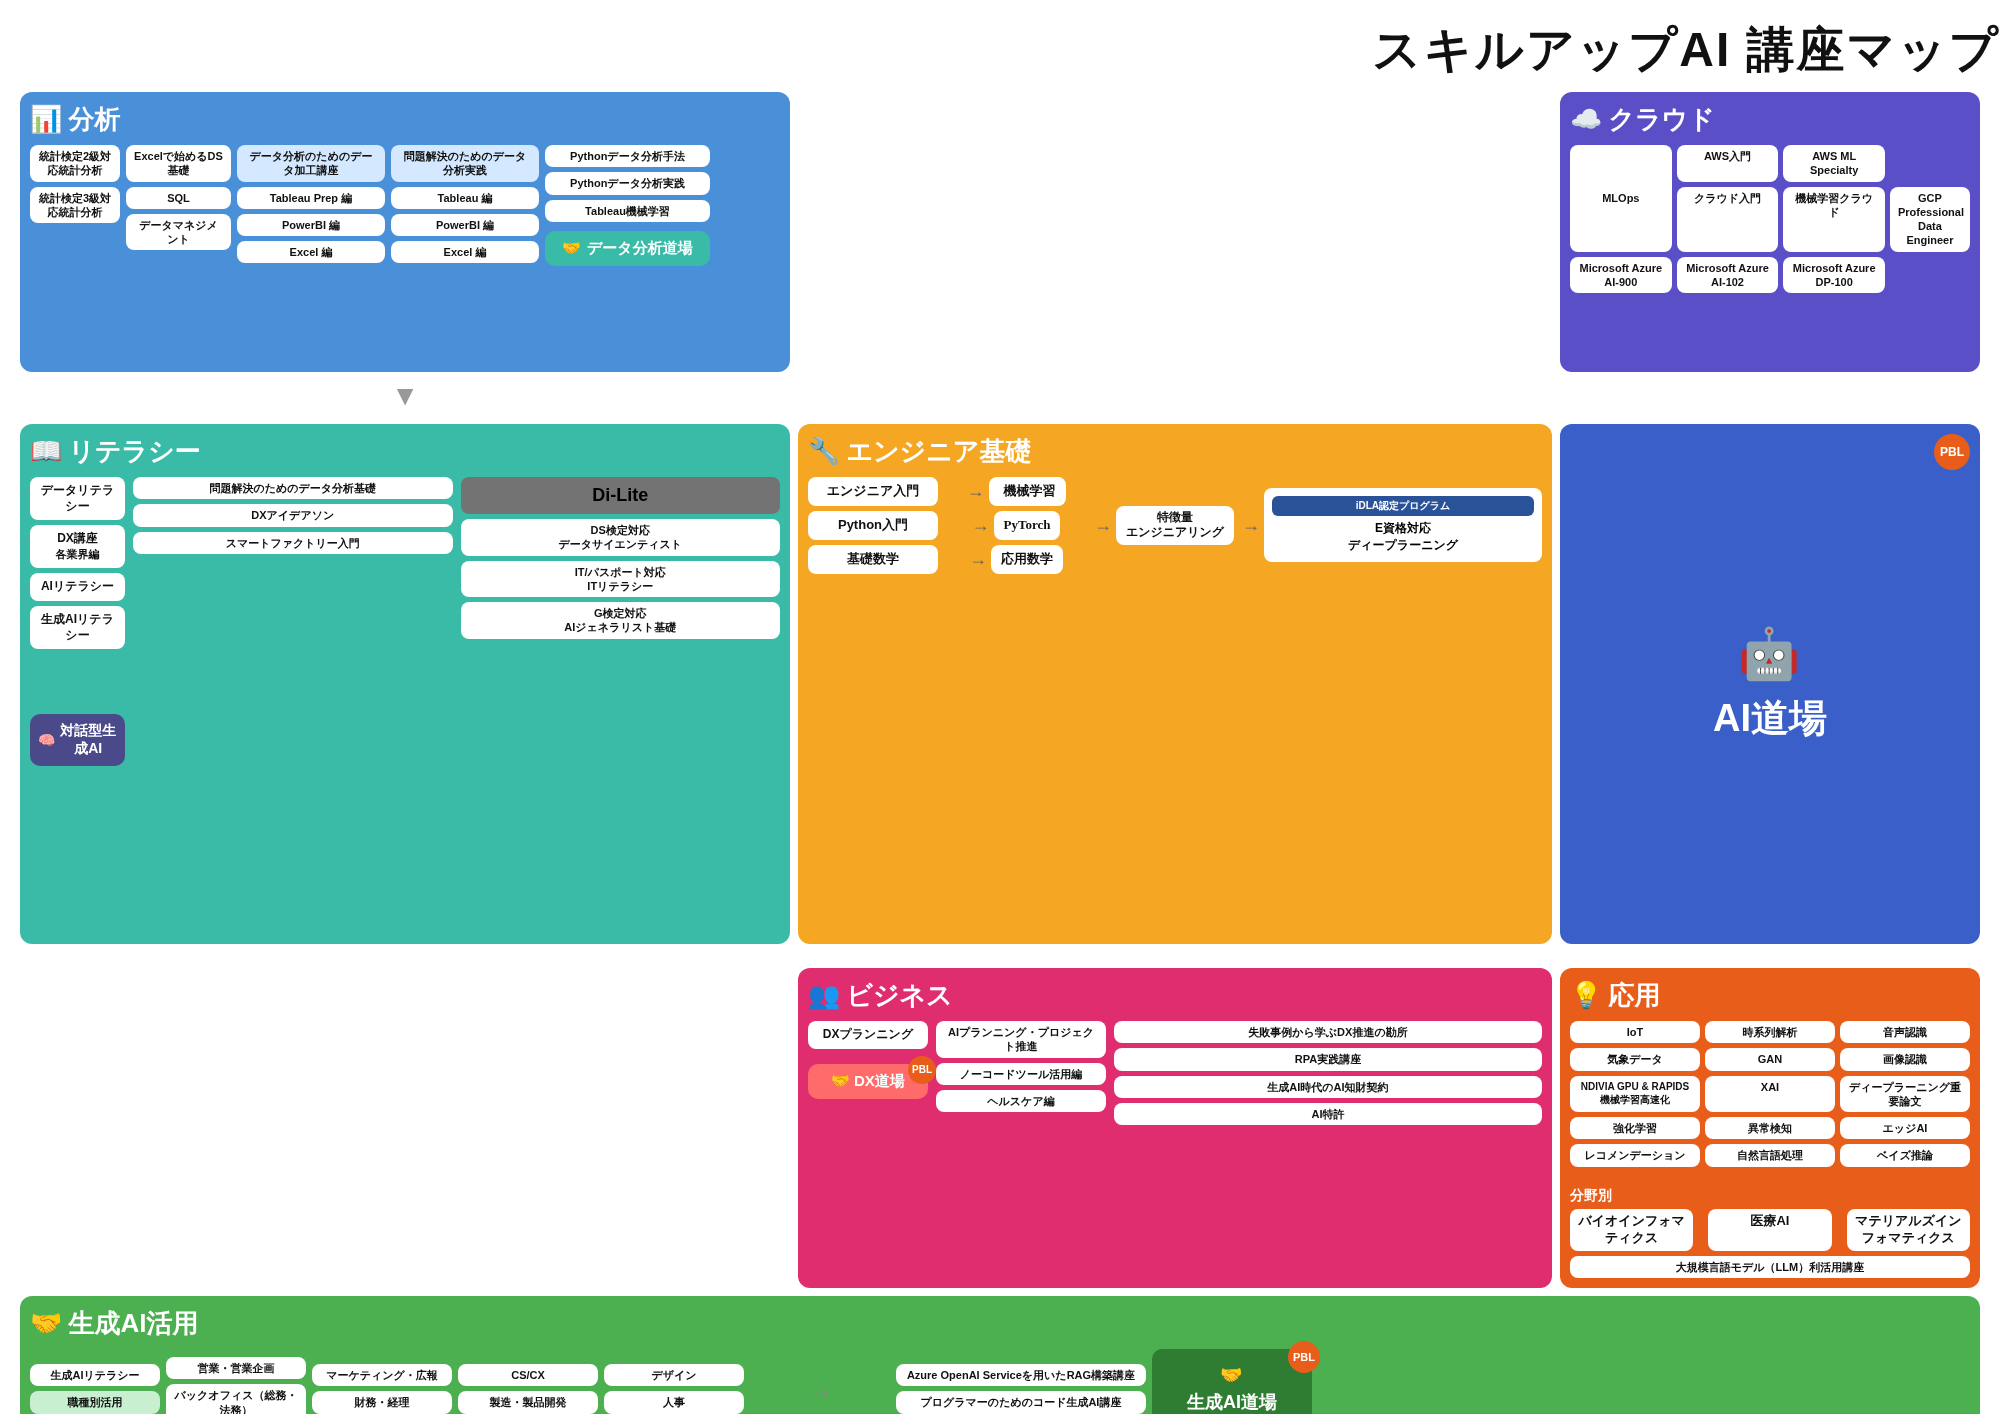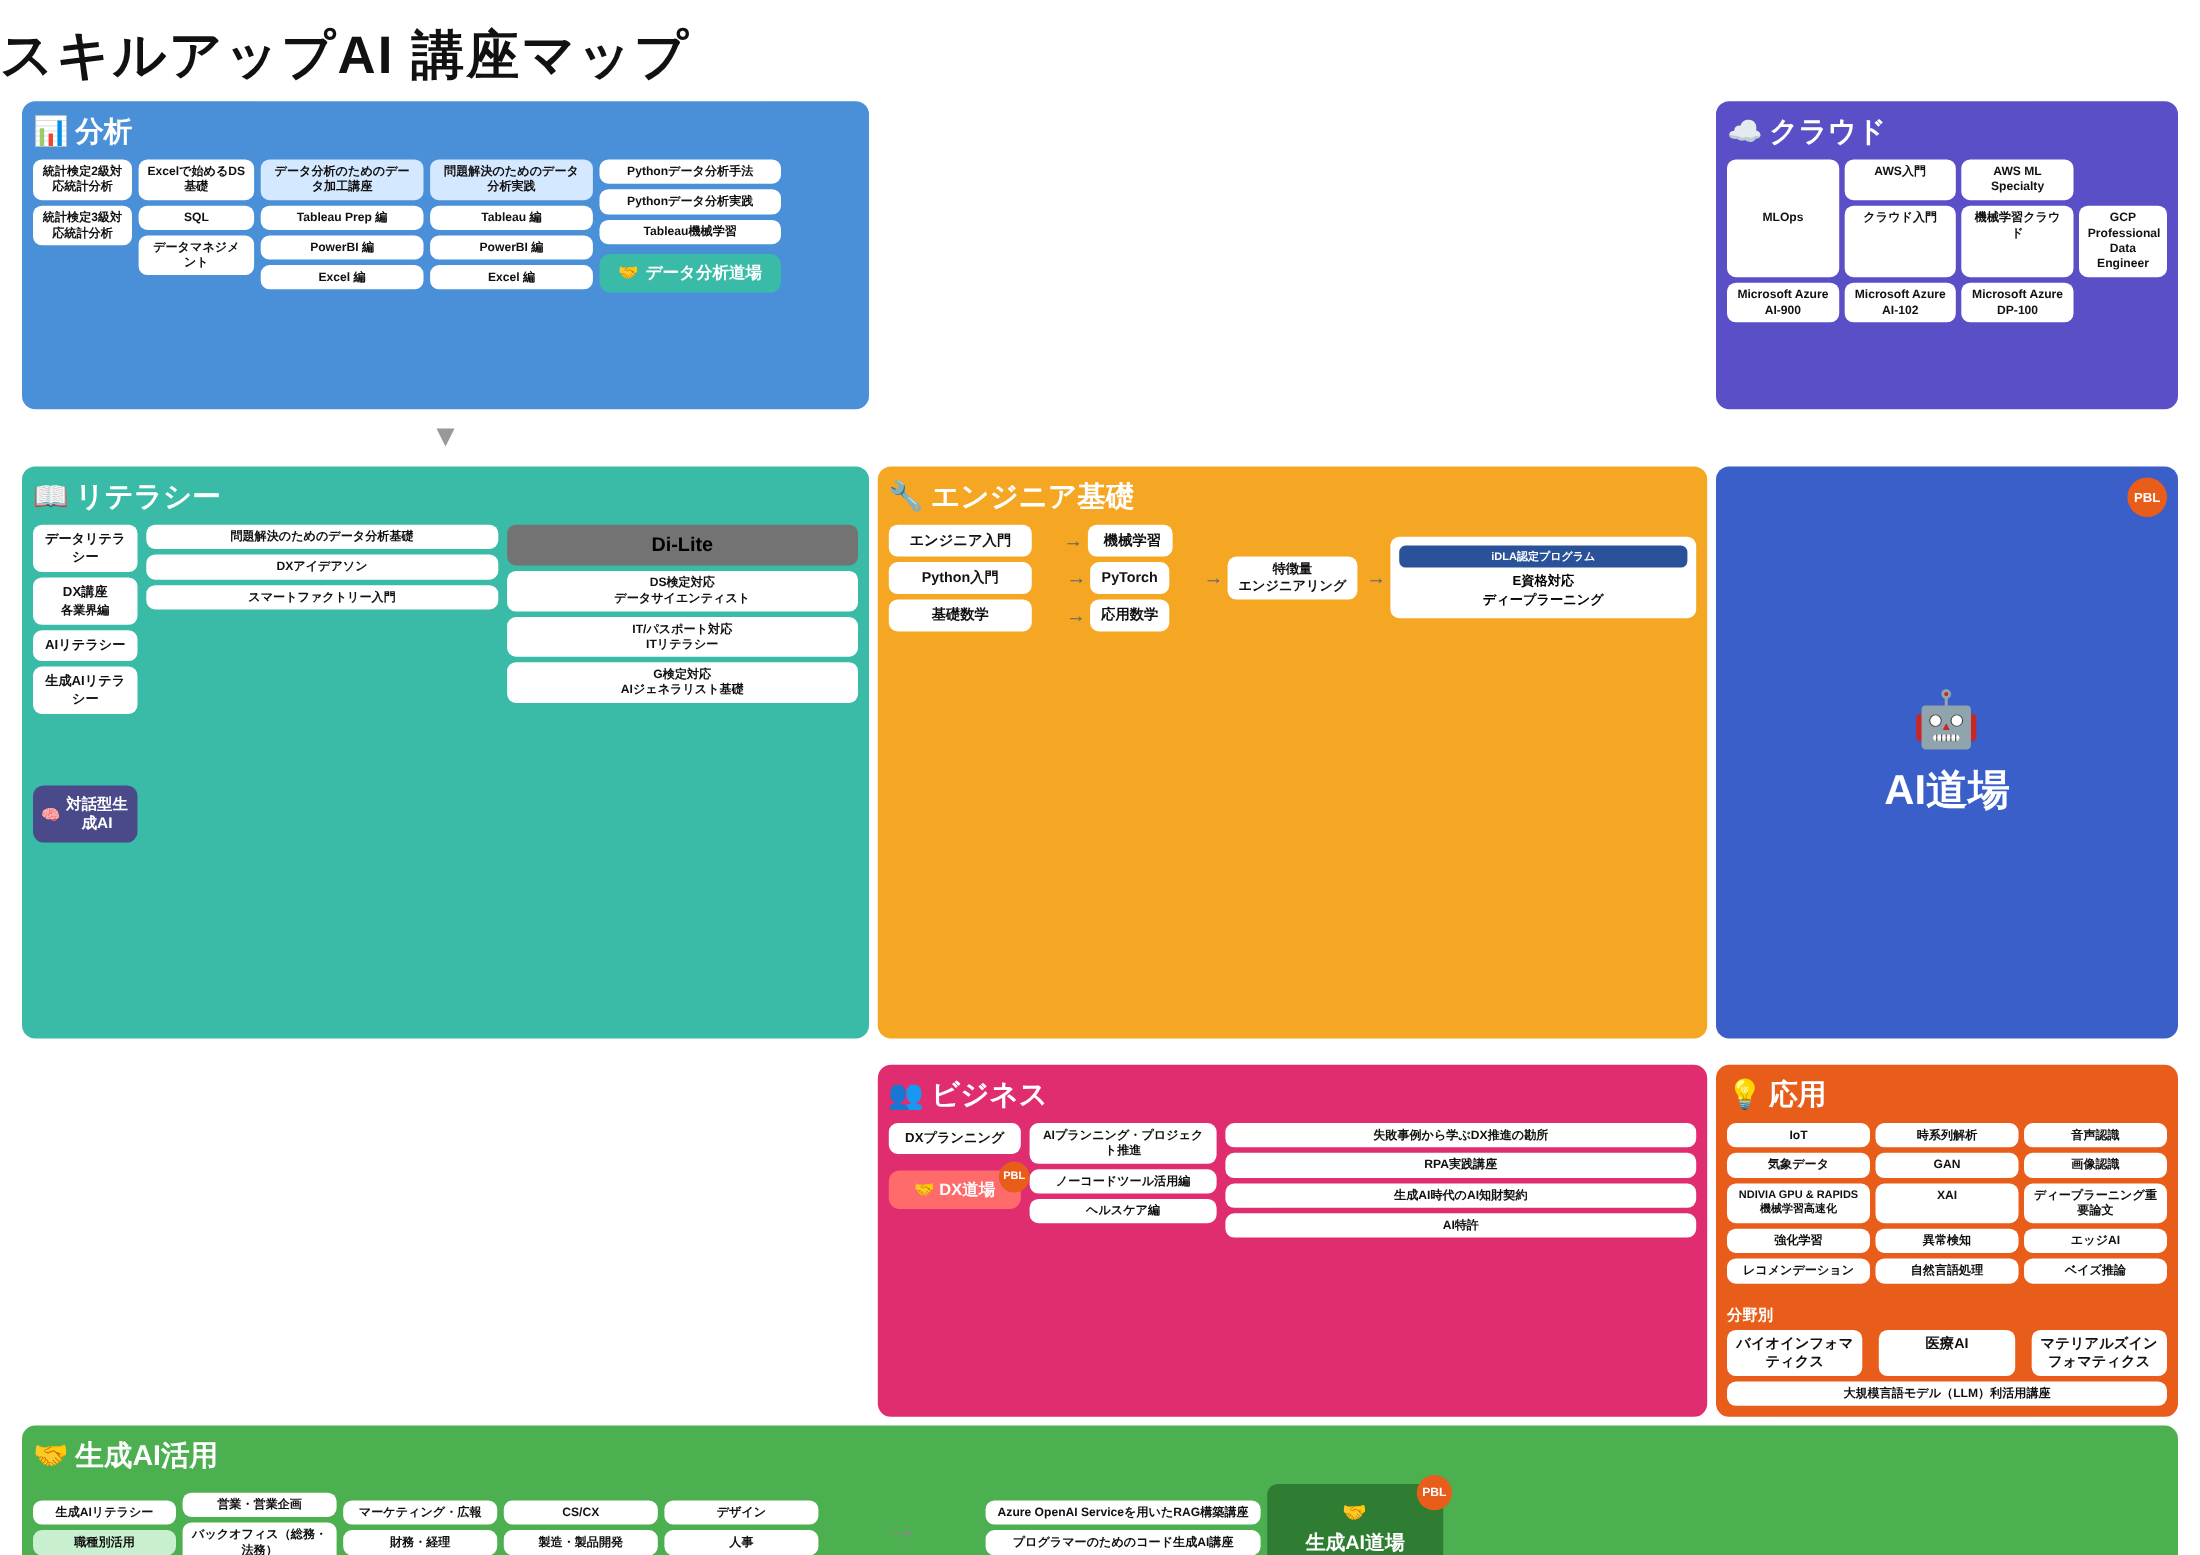--- a/index.html
+++ b/index.html
@@ -5,21 +5,21 @@
     * { box-sizing: border-box; margin: 0; padding: 0; }
     body {
       background: #fff;
       font-family: 'Hiragino Kaku Gothic Pro', 'Meiryo', 'Yu Gothic', sans-serif;
       width: 2000px;
       min-height: 1414px;
       position: relative;
       overflow-x: hidden;
     }
     .page-title {
-      text-align: left;
+      text-align: right;
       font-size: 48px;
       font-weight: 900;
       padding: 18px 0 10px;
       letter-spacing: 2px;
       color: #111;
     }
 
     
     .section-box {
       border-radius: 12px;
@@ -287,21 +287,21 @@
           <div class="card card-white fs13 fw lh13 ta-center p6">基礎数学</div>
         </div>
 
         <div class="flex-col" style="align-items:center;">
           <div style="display:flex; align-items:center; gap:4px;">
             <span class="arrow">→</span>
             <div class="card card-white fs13 fw lh13 ta-center p6" style="flex:1;padding-left:15px;">機械学習</div>
           </div>
           <div style="display:flex; align-items:center; gap:4px;">
             <span class="arrow">→</span>
-            <div class="card card-white fs13 fw lh13 ta-center p6" style="flex:1;">PyTorch</div>
+            <div class="card card-white fs13 fw lh13 ta-center p6" style="flex:1;font-family:Liberation Serif, serif;">PyTorch</div>
           </div>
           <div style="display:flex; align-items:center; gap:4px;">
             <span class="arrow">→</span>
             <div class="card card-white fs13 fw lh13 ta-center p6" style="flex:1;">応用数学</div>
           </div>
         </div>
 
         <div class="flex-col" style="justify-content:center;">
           <div style="display:flex; align-items:center; gap:4px;">
             <span class="arrow">→</span>

